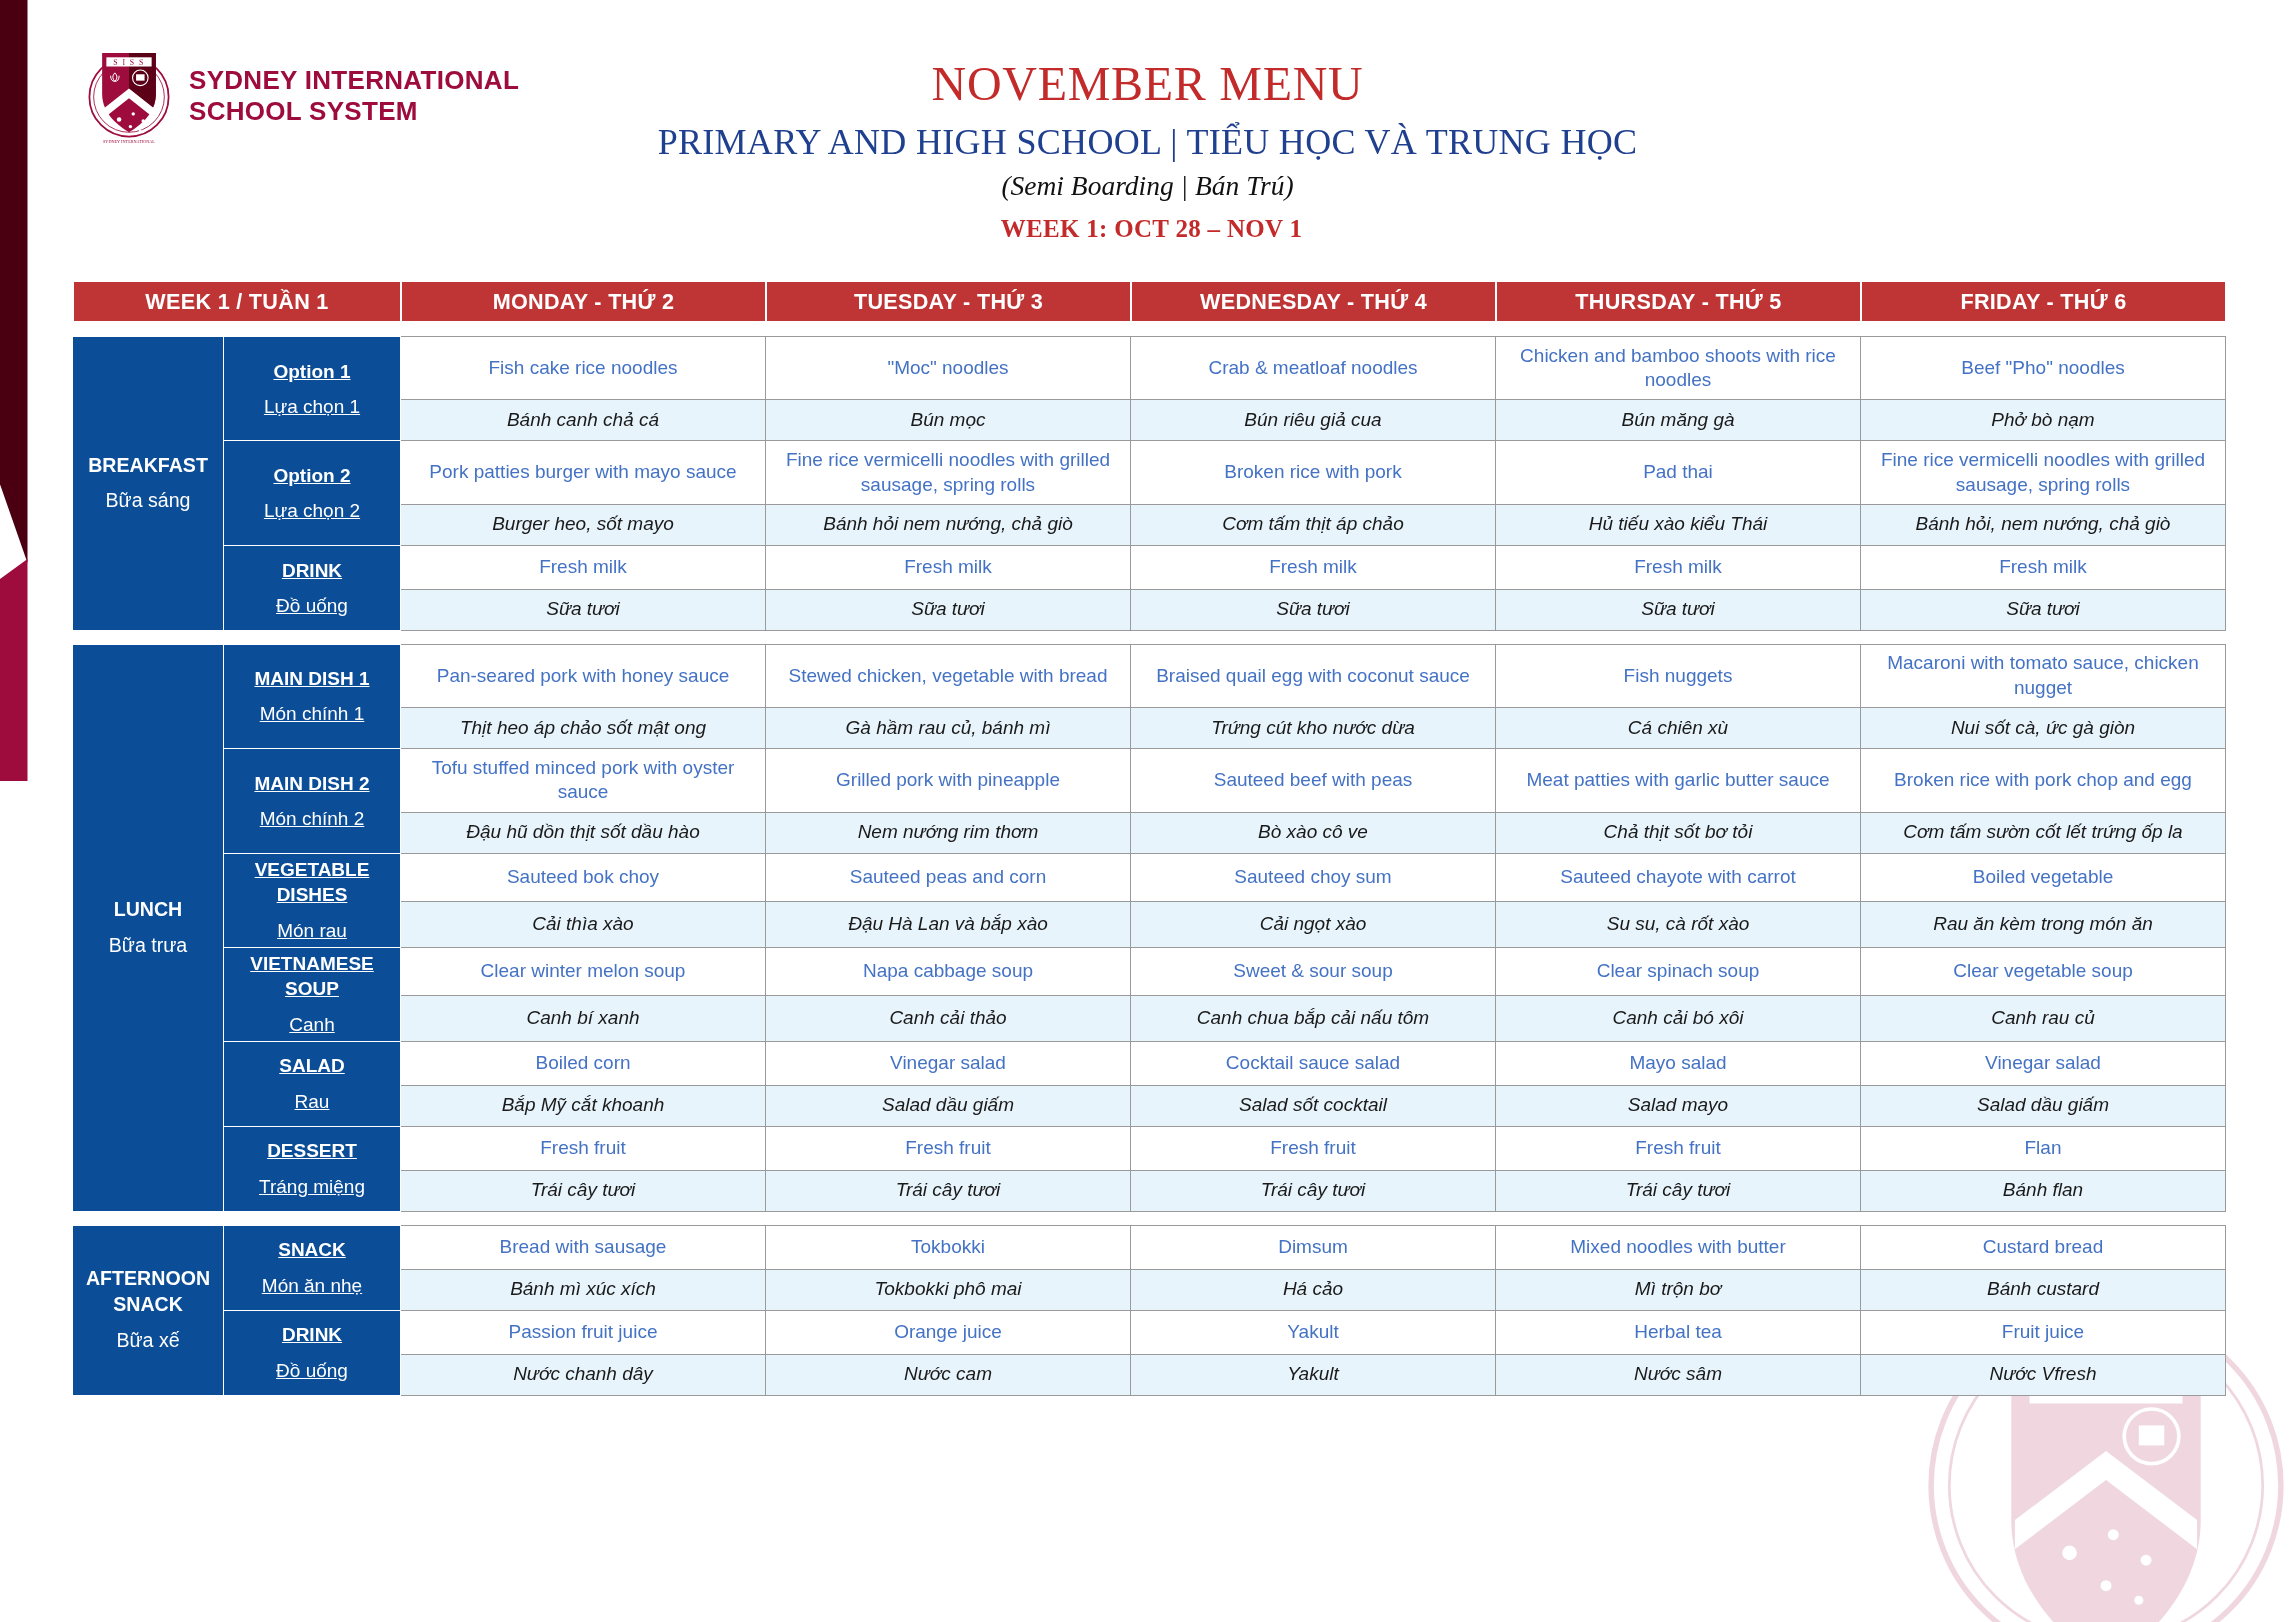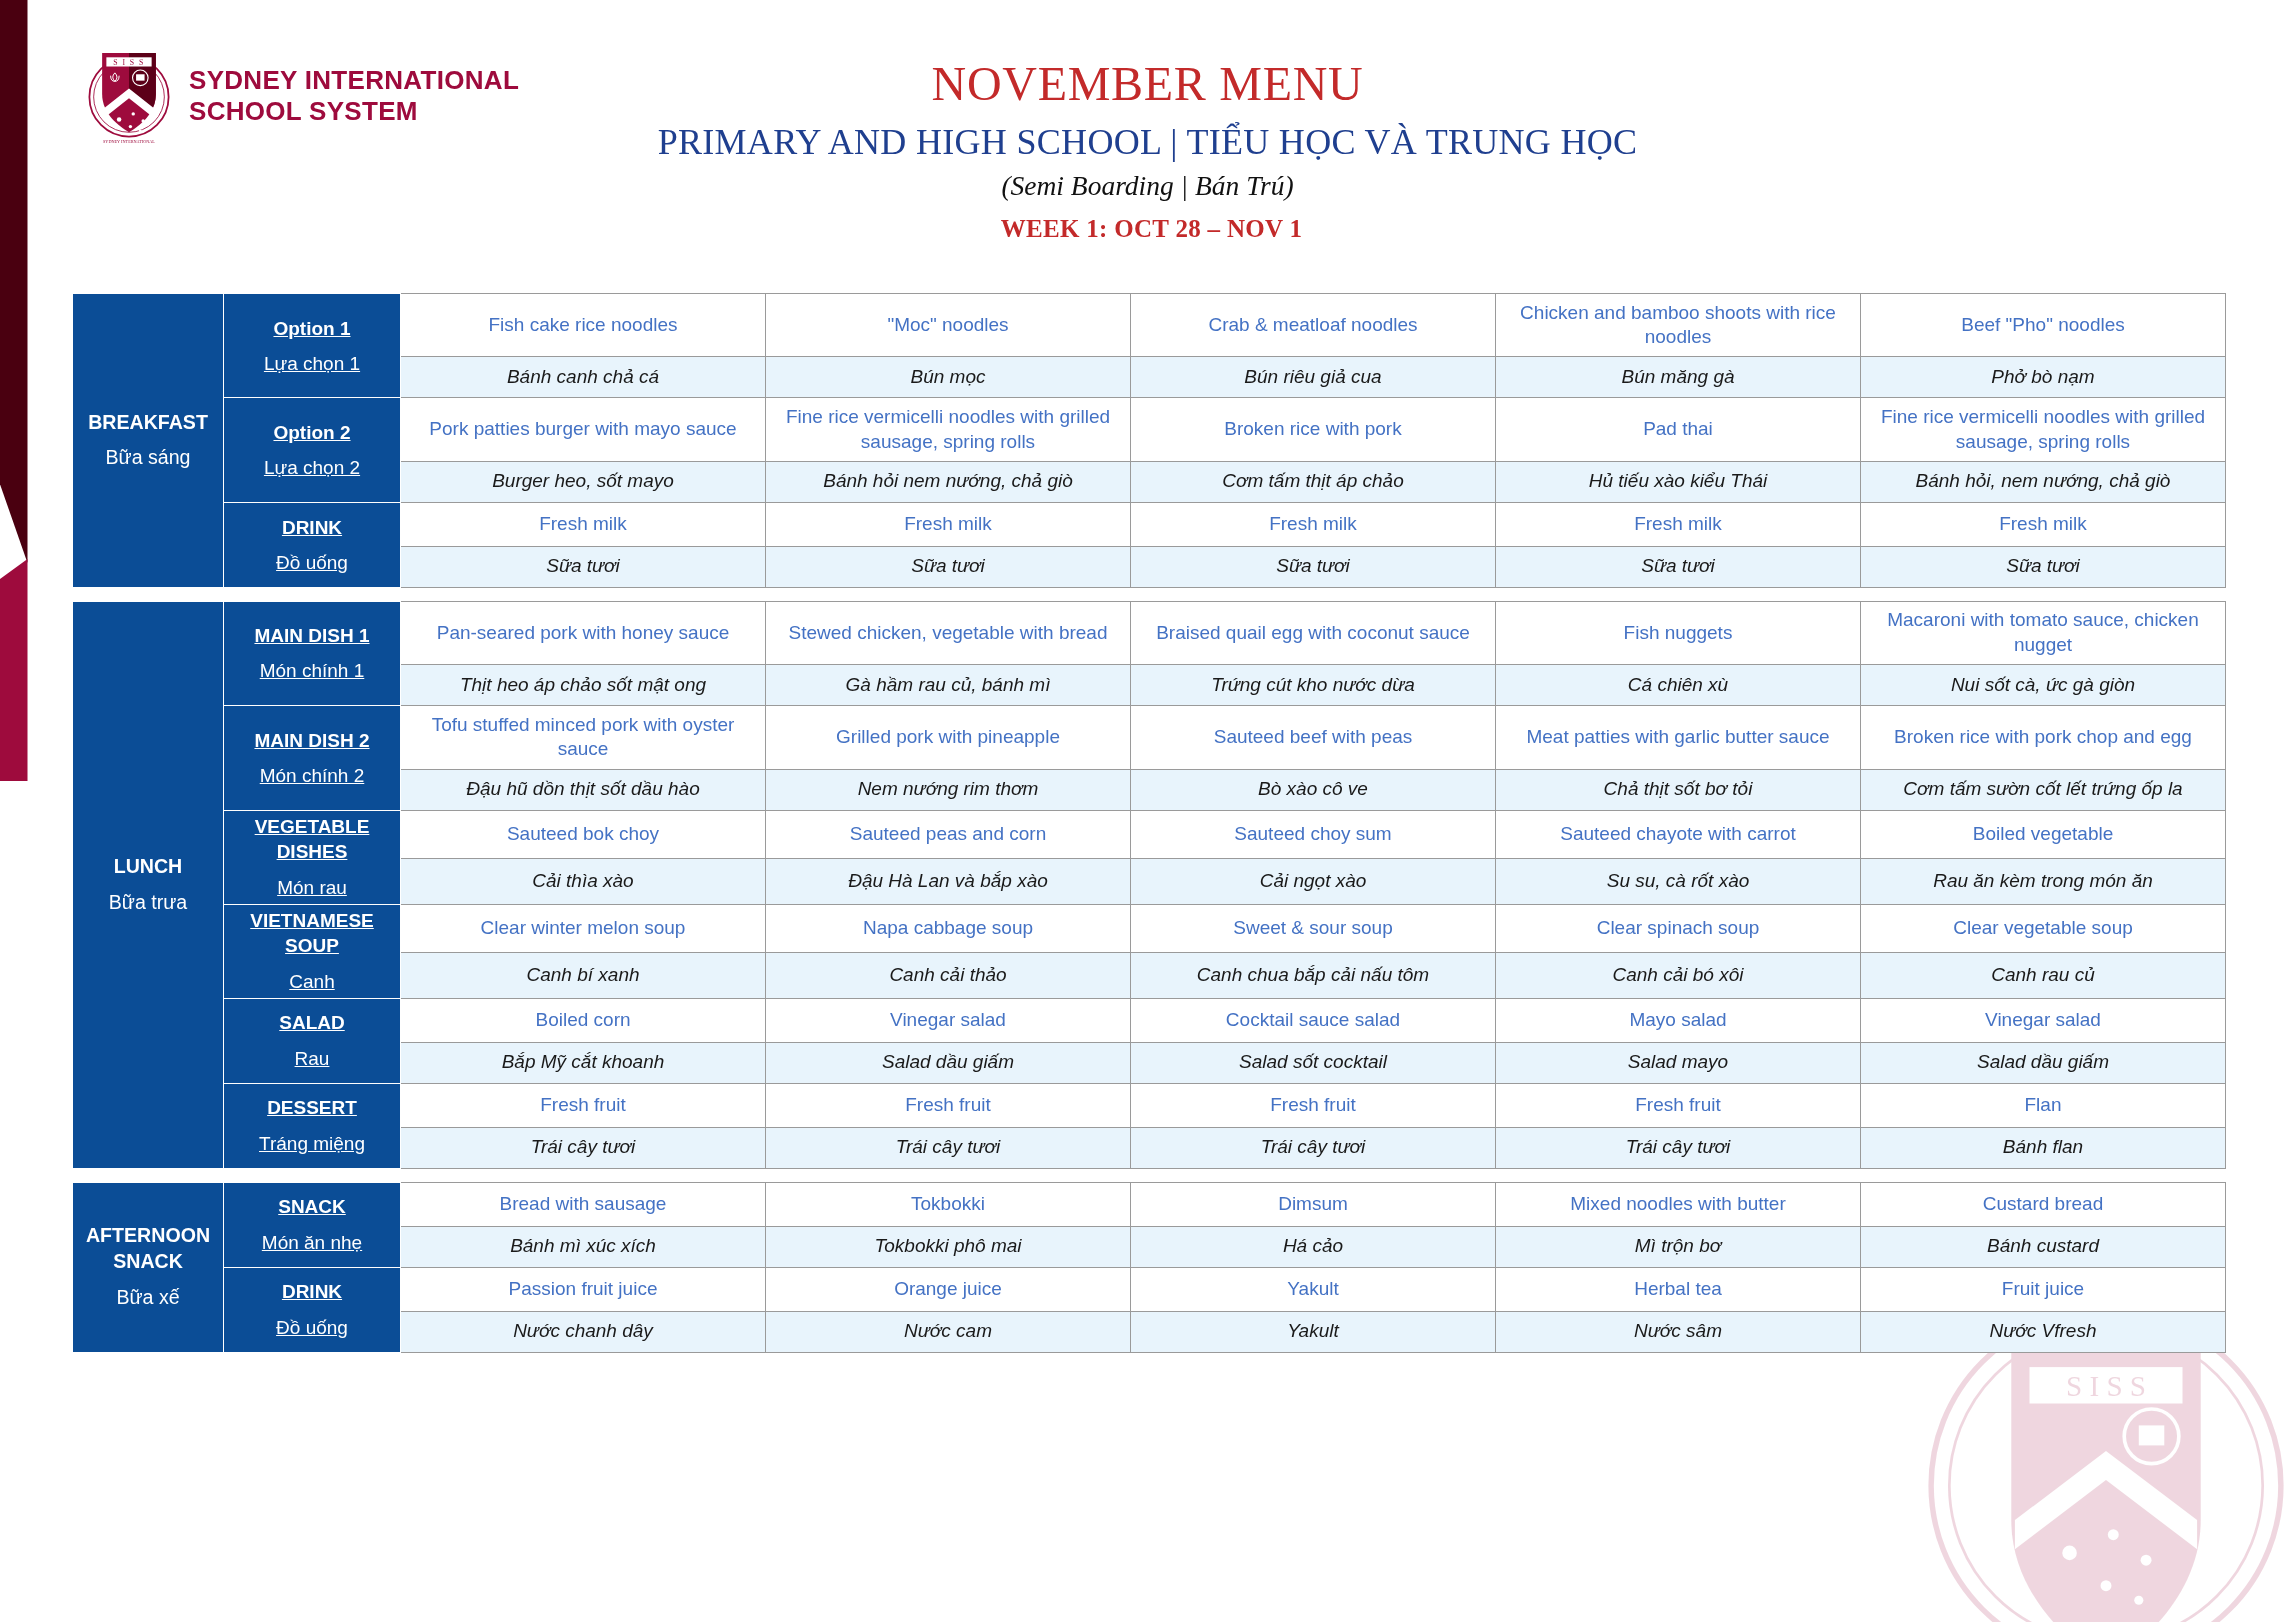--- a/index.html
+++ b/index.html
@@ -152,20 +152,28 @@
     <colgroup>
         <col class="c-sec">
         <col class="c-lab">
         <col class="c-day">
         <col class="c-day">
         <col class="c-day">
         <col class="c-day">
         <col class="c-day">
       </colgroup>
     <tbody id="hdr-body">
+        <tr>
+          <td colspan="2" class="wk">WEEK 1 / TUẦN 1</td>
+          <td>MONDAY - THỨ 2</td>
+          <td>TUESDAY - THỨ 3</td>
+          <td>WEDNESDAY - THỨ 4</td>
+          <td>THURSDAY - THỨ 5</td>
+          <td>FRIDAY - THỨ 6</td>
+        </tr>
       </tbody>
   </table>
 
   <div class="blk">
     <table class="menu-table">
         <colgroup>
           <col class="c-sec">
           <col class="c-lab">
           <col class="c-day">
           <col class="c-day">

